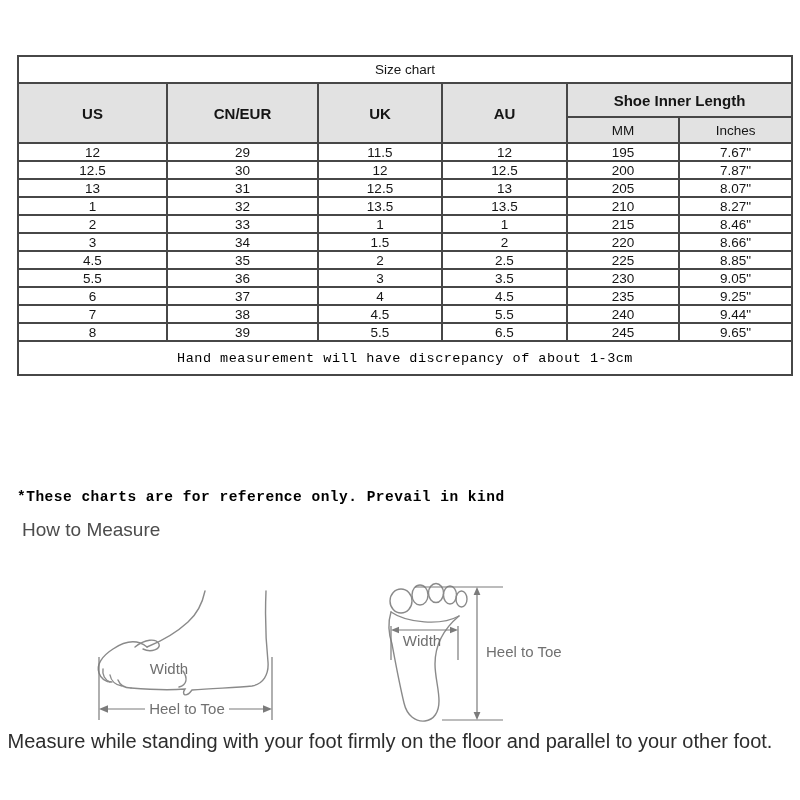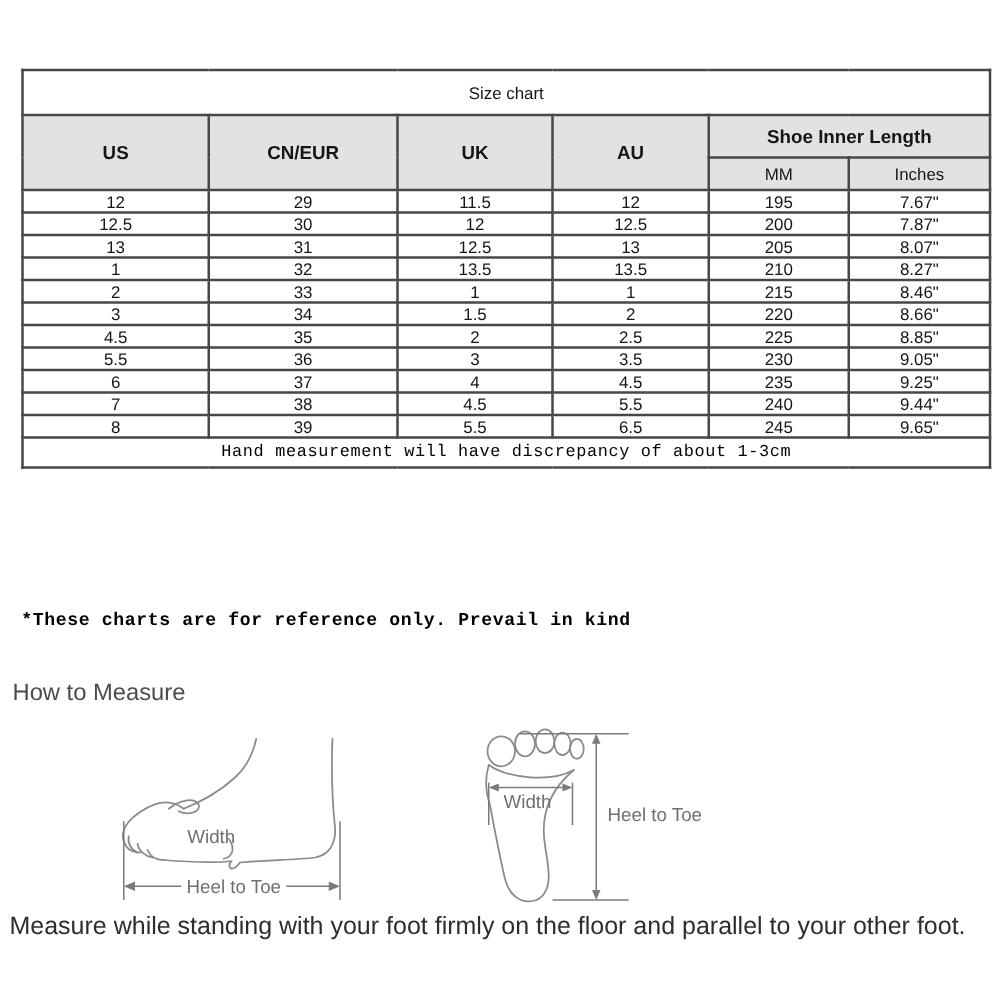--- a/index.html
+++ b/index.html
@@ -25,65 +25,64 @@
   }
   table.size-chart td, table.size-chart th {
     border: 2px solid #474747;
     text-align: center;
     vertical-align: middle;
     font-size: 13.5px;
     font-weight: normal;
     padding: 0;
   }
   td.chart-title {
-    height: 36px;
+    height: 27px;
     font-size: 17px;
     font-weight: bold;
     background: #ffffff;
   }
   tr.head-row th {
     background: #e2e2e2;
     font-weight: bold;
     font-size: 15px;
   }
   tr.head-row th.group-head { height: 34px; }
   tr.subhead-row th {
     background: #e2e2e2;
     font-weight: normal;
     font-size: 13.5px;
     height: 26px;
   }
   tbody.data-rows tr { height: 18px; }
   td.chart-footnote {
-    height: 24px;
+    height: 34px;
     font-family: "Liberation Mono", monospace;
     font-weight: bold;
     font-size: 14px;
     letter-spacing: 0.5px;
     color: #000;
   }
 
   
   .reference-note {
     position: absolute;
     left: 17px;
     top: 489px;
     font-family: "Liberation Mono", monospace;
     font-weight: bold;
     font-size: 14.5px;
     letter-spacing: 0.5px;
     color: #000;
   }
   .htm-heading {
     position: absolute;
-    left: 10px;
+    left: 22px;
     top: 519px;
     font-size: 19px;
     color: #4c4c4c;
-    margin-top: 25px;
   }
   .htm-subheading {
     position: absolute;
     left: 22px;
     top: 547px;
     font-size: 14.5px;
     color: #3a3a3a;
   }
   .measure-caption {
     position: absolute;

